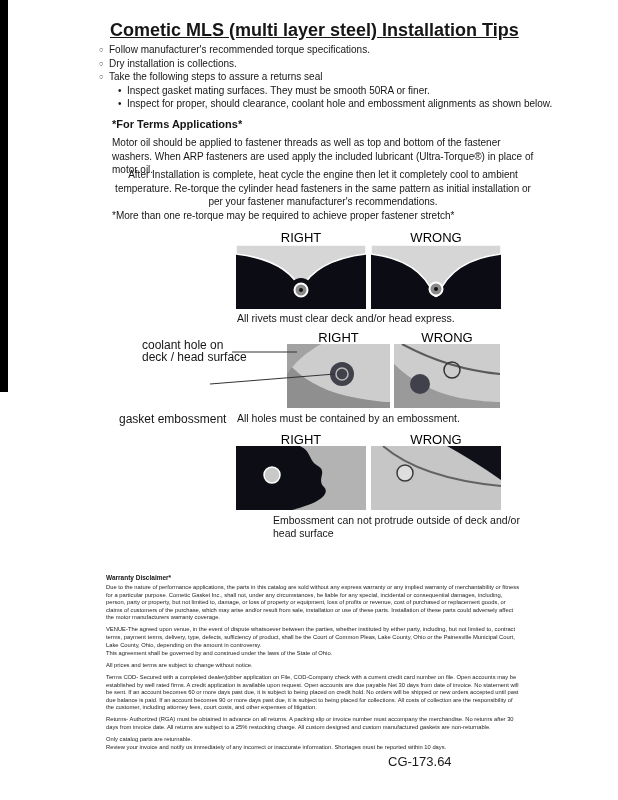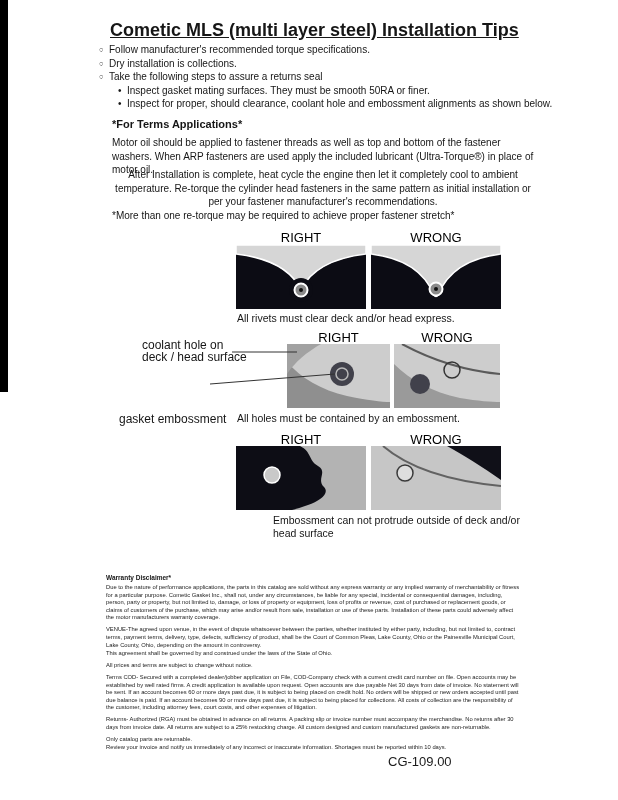--- a/index.html
+++ b/index.html
@@ -157,15 +157,15 @@
     <div class="wp">Due to the nature of performance applications, the parts in this catalog are sold without any express warranty or any implied warranty of merchantability or fitness for a particular purpose.  Cometic Gasket Inc., shall not, under any circumstances, be liable for any special, incidental or consequential damages, including, person, party or property, but not limited to, damage, or loss of property or equipment, loss of profits or revenue, cost of purchased or replacement goods, or claims of customers of the purchase, which may arise and/or result from sale, installation or use of these parts.  Installation of these parts could adversely affect the motor manufacturers warranty coverage.</div>
     <div class="wp tight">VENUE-The agreed upon venue, in the event of dispute whatsoever between the parties, whether instituted by either party, including, but not limited to, contract terms, payment terms, delivery, type, defects, sufficiency of product, shall be the Court of Common Pleas, Lake County, Ohio or the Painesville Municipal Court, Lake County, Ohio, depending on the amount in controversy.</div>
     <div class="wp">This agreement shall be governed by and construed under the laws of the State of Ohio.</div>
     <div class="wp">All prices and terms are subject to change without notice.</div>
     <div class="wp">Terms COD- Secured with a completed dealer/jobber application on File, COD-Company check with a current credit card number on file.  Open accounts may be established by well rated firms.  A credit application is available upon request.  Open accounts are due payable Net 30 days from date of invoice.  No statement will be sent.  If an account becomes 60 or more days past due, it is subject to being placed on credit hold.  No orders will be shipped or new orders accepted until past due balance is paid.  If an account becomes 90 or more days past due, it is subject to being placed for collections.  All costs of collection are the responsibility of the customer, including attorney fees, court costs, and other expenses of litigation.</div>
     <div class="wp">Returns- Authorized (RGA) must be obtained in advance on all returns.  A packing slip or invoice number must accompany the merchandise.  No returns after 30 days from invoice date.  All returns are subject to a 25% restocking charge.  All custom designed and custom manufactured gaskets are non-returnable.</div>
     <div class="wp tight">Only catalog parts are returnable.</div>
     <div class="wp">Review your invoice and notify us immediately of any incorrect or inaccurate information.  Shortages must be reported within 10 days.</div>
   </div>
 
-  <div class="abs footer-code" style="left:388px; top:754px;">CG-109.00</div>
+  <div class="abs footer-code" style="left:388px; top:754px;">CG-173.64</div>
 
 </div>
 
 </body></html>

